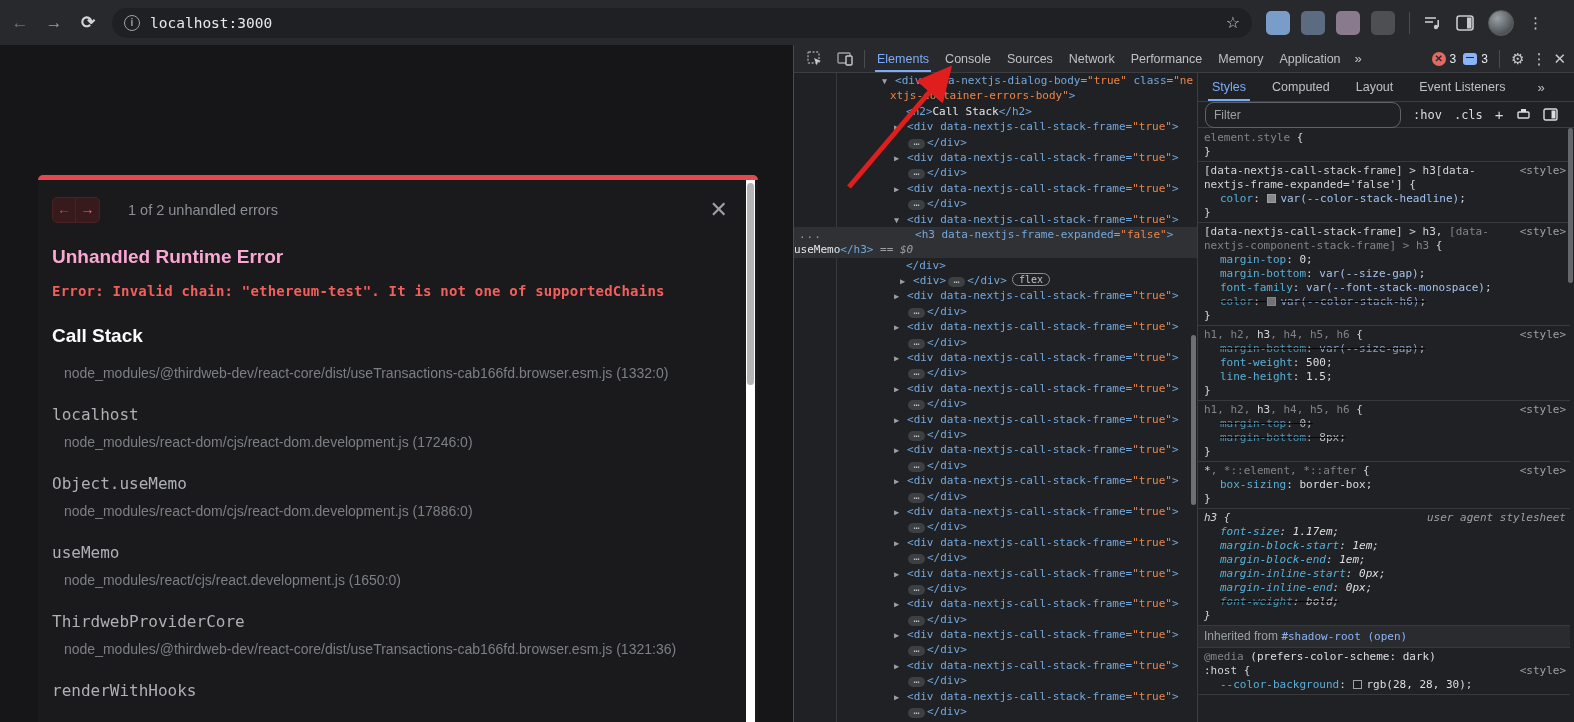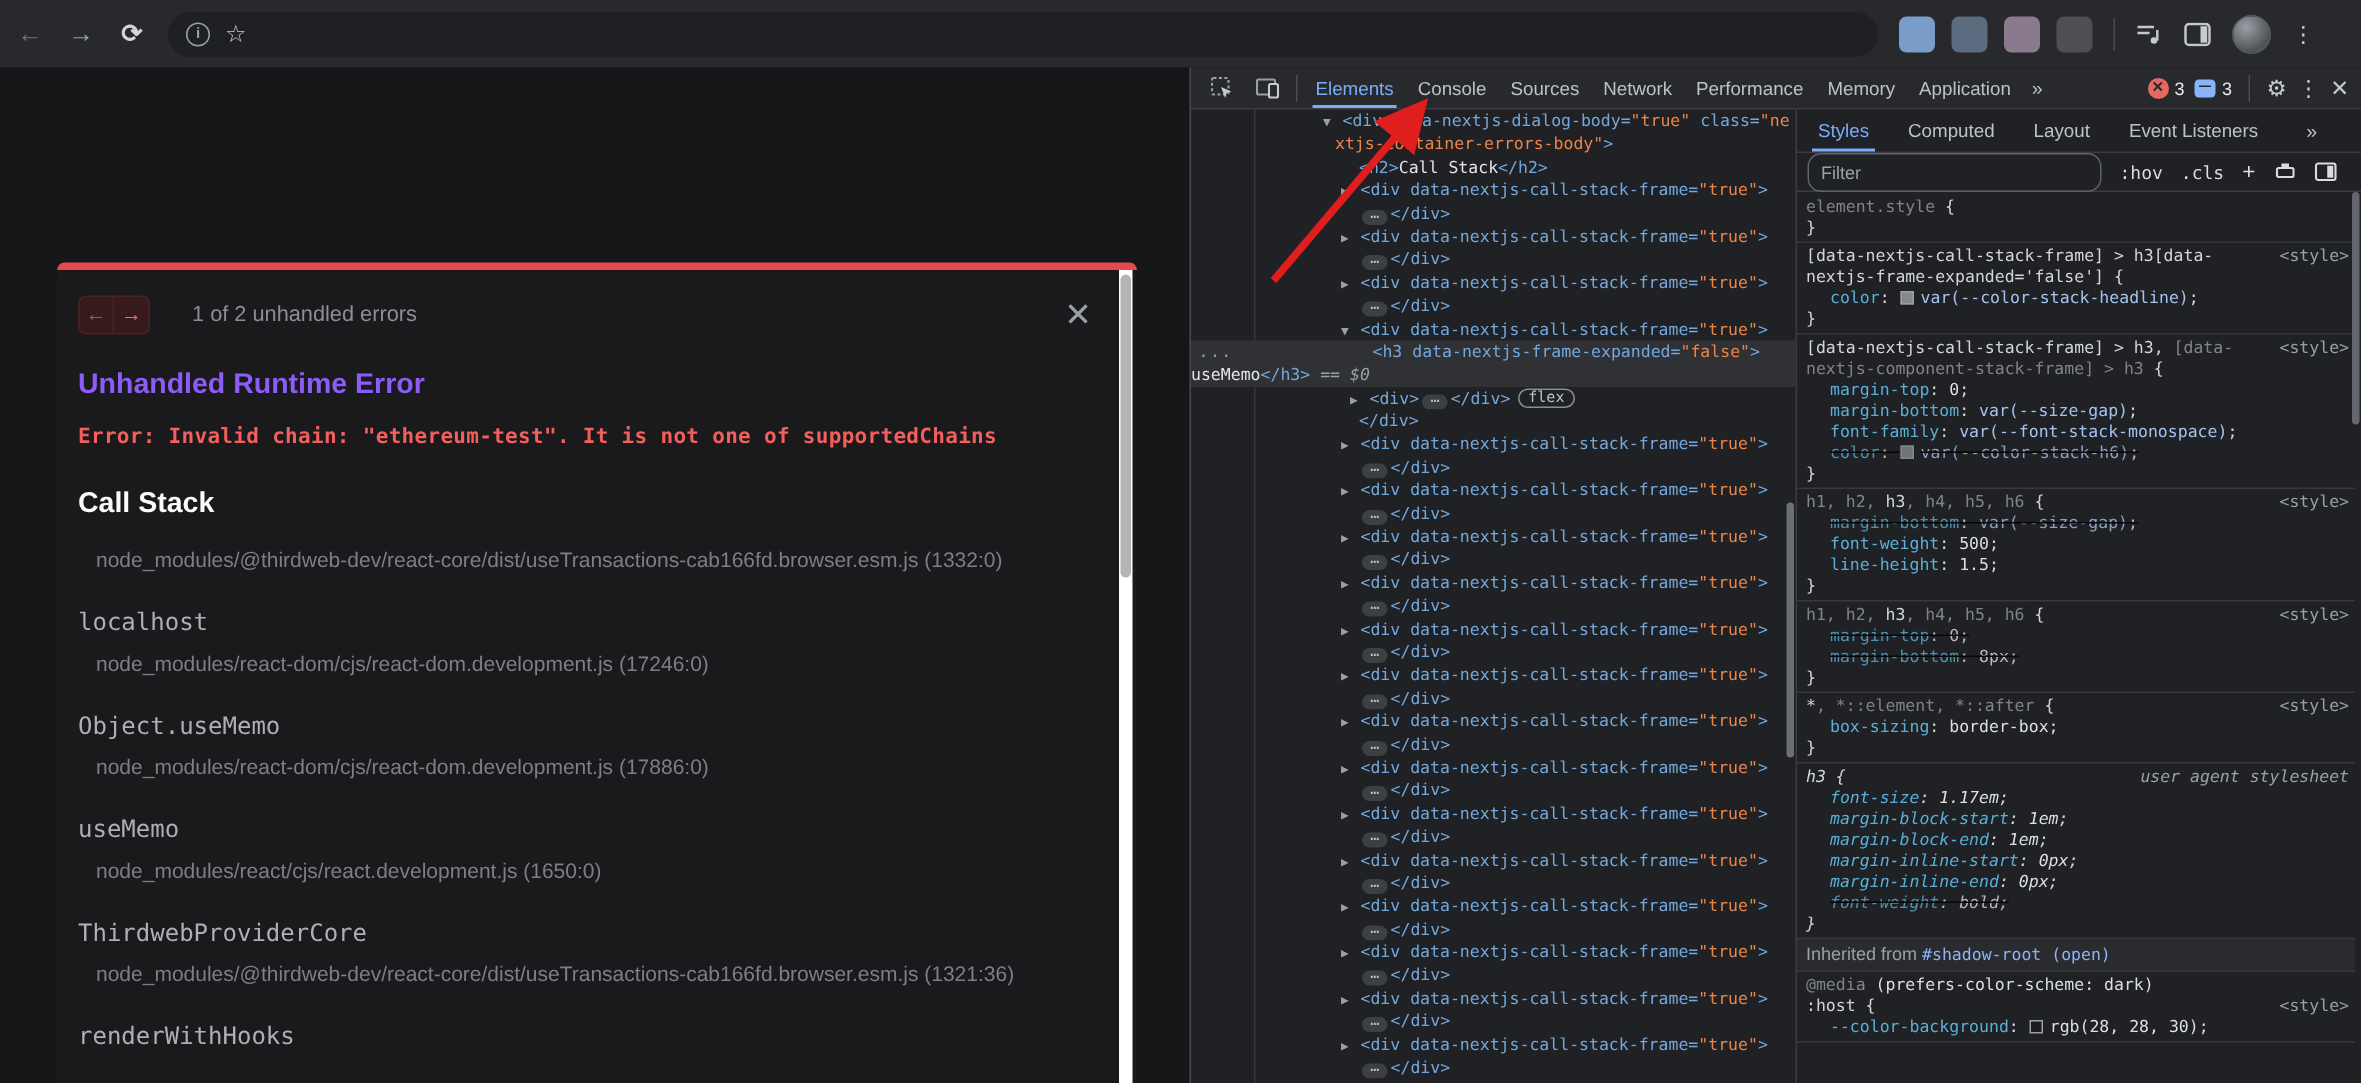--- a/index.html
+++ b/index.html
@@ -33,21 +33,21 @@
   .dialog-accent { height:5px; background:#e5484d; border-radius:9px 9px 0 0; }
   .dlg-scroll-track { position:absolute; top:5px; right:3px; bottom:0; width:9px; background:#ffffff; }
   .dlg-scroll-thumb { position:absolute; top:3px; left:1px; width:7px; height:202px; background:#b4b4b4; border-radius:4px; }
   .dlg-body { position:absolute; left:14px; right:26px; top:5px; bottom:0; overflow:hidden; }
   .dlg-head { display:flex; align-items:center; margin-top:17px; height:26px; }
   .pager { display:flex; background:#361a1c; border:1px solid #4b2224; border-radius:5px; overflow:hidden; }
   .pager-btn { width:23px; height:24px; text-align:center; line-height:22px; font-size:14px; color:#f16a64; }
   .pager-btn.prev { color:#a35752; border-right:1px solid #4b2224; }
   .pager-text { color:#8b8f94; font-size:14.5px; margin-left:28px; flex:1; }
   .dlg-close { color:#9aa0a6; font-size:22px; font-weight:300; margin-right:4px; }
-  .dlg-title { color:#8b5cf6; font-size:19px; font-weight:bold; margin-top:23px; }
+  .dlg-title { color:#f9a8d4; font-size:19px; font-weight:bold; margin-top:23px; }
   .dlg-error { color:#f25f5c; font-size:14px; font-weight:bold; margin-top:15px; letter-spacing:.2px; }
   .dlg-callstack { color:#fafbfc; font-size:19px; font-weight:bold; margin-top:26px; margin-bottom:18px; }
   .frame { margin-bottom:24px; }
   .frame-fn { color:#aeb0b4; font-size:16px; }
   .frame-path { color:#7c7f84; font-size:14px; margin-top:10px; padding-left:12px; }
 
   
   .devtools { position:absolute; left:793px; top:45px; right:0; bottom:0; background:#202124; border-left:1px solid #494b4e; }
   .dt-toolbar { height:28px; background:#28292c; border-bottom:1px solid #3c3d40;
     display:flex; align-items:center; padding:0 6px; }
@@ -128,20 +128,21 @@
 </style>
 </head>
 <body>
 
 <div class="browser-bar">
   <span class="nav-ic dim">←</span>
   <span class="nav-ic">→</span>
   <span class="nav-ic bright">⟳</span>
   <div class="omnibox">
     <span class="omni-info">i</span>
+    <span class="omni-url mono">localhost:3000</span>
     <span class="omni-star">☆</span>
   </div>
   <div class="ext-row" id="ext-row">
       <span class="ext-ic" style="background: rgb(122, 156, 200);"></span>
       <span class="ext-ic" style="background: rgb(91, 107, 128);"></span>
       <span class="ext-ic" style="background: rgb(138, 122, 142);"></span>
       <span class="ext-ic" style="background: rgb(77, 79, 82);"></span>
     </div>
   <div class="bar-sep"></div>
   <span class="bar-ic">
@@ -259,22 +260,22 @@
         <div class="drow" style="padding-left: 112px;"><span class="tk-p">&lt;</span><span class="tk-tg">h2</span><span class="tk-p">&gt;</span><span class="tk-tx">Call Stack</span><span class="tk-p">&lt;/</span><span class="tk-tg">h2</span><span class="tk-p">&gt;</span></div>
         <div class="drow" style="padding-left: 100px;"><span class="tk-a">▶</span><span class="tk-p">&lt;</span><span class="tk-tg">div</span><span class="tk-pl"> </span><span class="tk-at">data-nextjs-call-stack-frame</span><span class="tk-p">=</span><span class="tk-v">"true"</span><span class="tk-p">&gt;</span></div>
         <div class="drow" style="padding-left: 112px;"><span class="tk-e">…</span><span class="tk-p">&lt;/</span><span class="tk-tg">div</span><span class="tk-p">&gt;</span></div>
         <div class="drow" style="padding-left: 100px;"><span class="tk-a">▶</span><span class="tk-p">&lt;</span><span class="tk-tg">div</span><span class="tk-pl"> </span><span class="tk-at">data-nextjs-call-stack-frame</span><span class="tk-p">=</span><span class="tk-v">"true"</span><span class="tk-p">&gt;</span></div>
         <div class="drow" style="padding-left: 112px;"><span class="tk-e">…</span><span class="tk-p">&lt;/</span><span class="tk-tg">div</span><span class="tk-p">&gt;</span></div>
         <div class="drow" style="padding-left: 100px;"><span class="tk-a">▶</span><span class="tk-p">&lt;</span><span class="tk-tg">div</span><span class="tk-pl"> </span><span class="tk-at">data-nextjs-call-stack-frame</span><span class="tk-p">=</span><span class="tk-v">"true"</span><span class="tk-p">&gt;</span></div>
         <div class="drow" style="padding-left: 112px;"><span class="tk-e">…</span><span class="tk-p">&lt;/</span><span class="tk-tg">div</span><span class="tk-p">&gt;</span></div>
         <div class="drow" style="padding-left: 100px;"><span class="tk-a">▼</span><span class="tk-p">&lt;</span><span class="tk-tg">div</span><span class="tk-pl"> </span><span class="tk-at">data-nextjs-call-stack-frame</span><span class="tk-p">=</span><span class="tk-v">"true"</span><span class="tk-p">&gt;</span></div>
         <div class="drow sel" style="padding-left: 121px;"><span class="gdots">...</span><span class="tk-p">&lt;</span><span class="tk-tg">h3</span><span class="tk-pl"> </span><span class="tk-at">data-nextjs-frame-expanded</span><span class="tk-p">=</span><span class="tk-v">"false"</span><span class="tk-p">&gt;</span></div>
         <div class="drow sel" style=""><span class="tk-tx">useMemo</span><span class="tk-p">&lt;/</span><span class="tk-tg">h3</span><span class="tk-p">&gt;</span><span class="tk-d"> == $0</span></div>
+        <div class="drow" style="padding-left: 112px;"><span class="tk-p">&lt;/</span><span class="tk-tg">div</span><span class="tk-p">&gt;</span></div>
         <div class="drow" style="padding-left: 106px;"><span class="tk-a">▶</span><span class="tk-p">&lt;</span><span class="tk-tg">div</span><span class="tk-p">&gt;</span><span class="tk-e">…</span><span class="tk-p">&lt;/</span><span class="tk-tg">div</span><span class="tk-p">&gt;</span><span class="tk-b">flex</span></div>
-        <div class="drow" style="padding-left: 112px;"><span class="tk-p">&lt;/</span><span class="tk-tg">div</span><span class="tk-p">&gt;</span></div>
         <div class="drow" style="padding-left: 100px;"><span class="tk-a">▶</span><span class="tk-p">&lt;</span><span class="tk-tg">div</span><span class="tk-pl"> </span><span class="tk-at">data-nextjs-call-stack-frame</span><span class="tk-p">=</span><span class="tk-v">"true"</span><span class="tk-p">&gt;</span></div>
         <div class="drow" style="padding-left: 112px;"><span class="tk-e">…</span><span class="tk-p">&lt;/</span><span class="tk-tg">div</span><span class="tk-p">&gt;</span></div>
         <div class="drow" style="padding-left: 100px;"><span class="tk-a">▶</span><span class="tk-p">&lt;</span><span class="tk-tg">div</span><span class="tk-pl"> </span><span class="tk-at">data-nextjs-call-stack-frame</span><span class="tk-p">=</span><span class="tk-v">"true"</span><span class="tk-p">&gt;</span></div>
         <div class="drow" style="padding-left: 112px;"><span class="tk-e">…</span><span class="tk-p">&lt;/</span><span class="tk-tg">div</span><span class="tk-p">&gt;</span></div>
         <div class="drow" style="padding-left: 100px;"><span class="tk-a">▶</span><span class="tk-p">&lt;</span><span class="tk-tg">div</span><span class="tk-pl"> </span><span class="tk-at">data-nextjs-call-stack-frame</span><span class="tk-p">=</span><span class="tk-v">"true"</span><span class="tk-p">&gt;</span></div>
         <div class="drow" style="padding-left: 112px;"><span class="tk-e">…</span><span class="tk-p">&lt;/</span><span class="tk-tg">div</span><span class="tk-p">&gt;</span></div>
         <div class="drow" style="padding-left: 100px;"><span class="tk-a">▶</span><span class="tk-p">&lt;</span><span class="tk-tg">div</span><span class="tk-pl"> </span><span class="tk-at">data-nextjs-call-stack-frame</span><span class="tk-p">=</span><span class="tk-v">"true"</span><span class="tk-p">&gt;</span></div>
         <div class="drow" style="padding-left: 112px;"><span class="tk-e">…</span><span class="tk-p">&lt;/</span><span class="tk-tg">div</span><span class="tk-p">&gt;</span></div>
         <div class="drow" style="padding-left: 100px;"><span class="tk-a">▶</span><span class="tk-p">&lt;</span><span class="tk-tg">div</span><span class="tk-pl"> </span><span class="tk-at">data-nextjs-call-stack-frame</span><span class="tk-p">=</span><span class="tk-v">"true"</span><span class="tk-p">&gt;</span></div>
         <div class="drow" style="padding-left: 112px;"><span class="tk-e">…</span><span class="tk-p">&lt;/</span><span class="tk-tg">div</span><span class="tk-p">&gt;</span></div>

